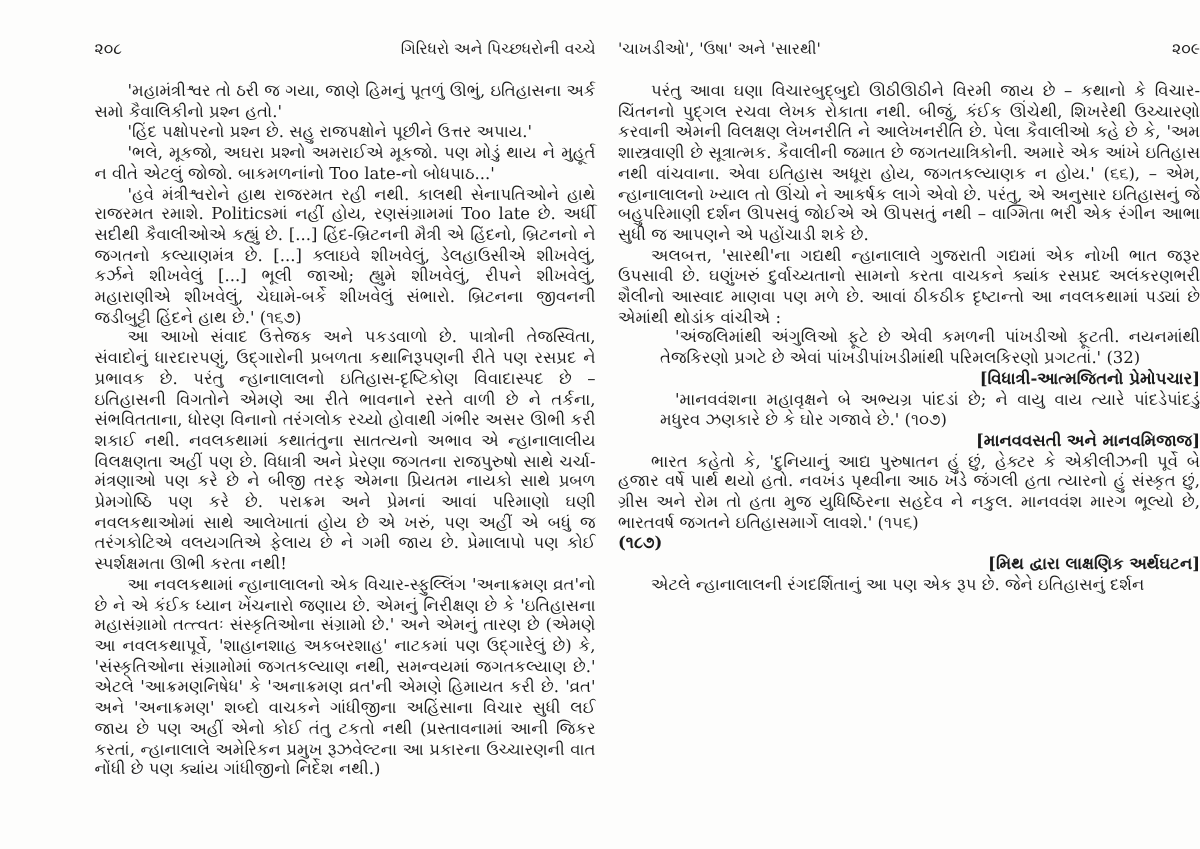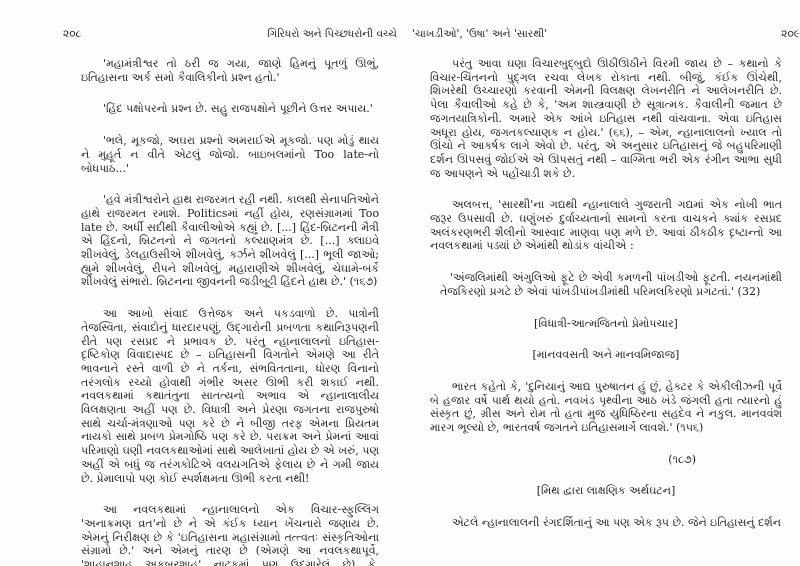--- a/index.html
+++ b/index.html
@@ -19,55 +19,56 @@
     display: flex; justify-content: space-between; align-items: baseline;
     font-size: 10.5px; line-height: 12px;
     margin-bottom: 15px;
     white-space: nowrap;
   }
   .text-block {
     font-size: 11px;
     line-height: 13.7px;
     text-align: justify;
   }
-  .para { margin: 18px; text-indent: 22px; }
+  .para { margin: 0; text-indent: 22px; }
   .para.quote { margin-left: 28px; text-indent: 10px; }
-  .para.tag { text-align: center; text-indent: 0; }
-  .para.ref { text-align: right; text-indent: 0; padding-right: 86px; }
+  .para.tag { text-align: right; text-indent: 0; font-weight: bold; }
+  .para.ref { text-indent: 0; padding-right: 86px; font-weight: bold; }
 </style>
 </head>
 <body>
 
 <div class="spread">
 
   <div class="page page--left">
     <div class="running-head">
       <span>૨૦૮</span>
       <span>ગિરિધરો અને પિચ્છધરોની વચ્ચે</span>
     </div>
     <div class="text-block">
         <p class="para body">'મહામંત્રીશ્વર તો ઠરી જ ગયા, જાણે હિમનું પૂતળું ઊભું, ઇતિહાસના અર્ક સમો કૈવાલિકીનો પ્રશ્ન હતો.'</p>
         <p class="para body">'હિંદ પક્ષોપરનો પ્રશ્ન છે. સહુ રાજપક્ષોને પૂછીને ઉત્તર અપાય.'</p>
-        <p class="para body">'ભલે, મૂકજો, અઘરા પ્રશ્નો અમરાઈએ મૂકજો. પણ મોડું થાય ને મુહૂર્ત ન વીતે એટલું જોજો. બાઇબલમાંનો Too late-નો બોધપાઠ...'</p>
+        <p class="para body">'ભલે, મૂકજો, અઘરા પ્રશ્નો અમરાઈએ મૂકજો. પણ મોડું થાય ને મુહૂર્ત ન વીતે એટલું જોજો. બાકમળનાંનો Too late-નો બોધપાઠ...'</p>
         <p class="para body">'હવે મંત્રીશ્વરોને હાથ રાજરમત રહી નથી. કાલથી સેનાપતિઓને હાથે રાજરમત રમાશે. Politicsમાં નહીં હોય, રણસંગ્રામમાં Too late છે. અર્ધી સદીથી કૈવાલીઓએ કહ્યું છે. [...] હિંદ-બ્રિટનની મૈત્રી એ હિંદનો, બ્રિટનનો ને જગતનો કલ્યાણમંત્ર છે. [...] ક્લાઇવે શીખવેલું, ડેલહાઉસીએ શીખવેલું, કર્ઝને શીખવેલું [...] ભૂલી જાઓ; હ્યુમે શીખવેલું, રીપને શીખવેલું, મહારાણીએ શીખવેલું, ચેઘામે-બર્કે શીખવેલું સંભારો. બ્રિટનના જીવનની જડીબુટ્ટી હિંદને હાથ છે.' (૧૬૭)</p>
         <p class="para body">આ આખો સંવાદ ઉત્તેજક અને પકડવાળો છે. પાત્રોની તેજસ્વિતા, સંવાદોનું ધારદારપણું, ઉદ્ગારોની પ્રબળતા કથાનિરૂપણની રીતે પણ રસપ્રદ ને પ્રભાવક છે. પરંતુ ન્હાનાલાલનો ઇતિહાસ-દૃષ્ટિકોણ વિવાદાસ્પદ છે – ઇતિહાસની વિગતોને એમણે આ રીતે ભાવનાને રસ્તે વાળી છે ને તર્કના, સંભવિતતાના, ધોરણ વિનાનો તરંગલોક રચ્યો હોવાથી ગંભીર અસર ઊભી કરી શકાઈ નથી. નવલકથામાં કથાતંતુના સાતત્યનો અભાવ એ ન્હાનાલાલીય વિલક્ષણતા અહીં પણ છે. વિધાત્રી અને પ્રેરણા જગતના રાજપુરુષો સાથે ચર્ચા-મંત્રણાઓ પણ કરે છે ને બીજી તરફ એમના પ્રિયતમ નાયકો સાથે પ્રબળ પ્રેમગોષ્ઠિ પણ કરે છે. પરાક્રમ અને પ્રેમનાં આવાં પરિમાણો ઘણી નવલકથાઓમાં સાથે આલેખાતાં હોય છે એ ખરું, પણ અહીં એ બધું જ તરંગકોટિએ વલયગતિએ ફેલાય છે ને ગમી જાય છે. પ્રેમાલાપો પણ કોઈ સ્પર્શક્ષમતા ઊભી કરતા નથી!</p>
         <p class="para body">આ નવલકથામાં ન્હાનાલાલનો એક વિચાર-સ્ફુલ્લિંગ 'અનાક્રમણ વ્રત'નો છે ને એ કંઈક ધ્યાન ખેંચનારો જણાય છે. એમનું નિરીક્ષણ છે કે 'ઇતિહાસના મહાસંગ્રામો તત્ત્વતઃ સંસ્કૃતિઓના સંગ્રામો છે.' અને એમનું તારણ છે (એમણે આ નવલકથાપૂર્વે, 'શાહાનશાહ અકબરશાહ' નાટકમાં પણ ઉદ્ગારેલું છે) કે, 'સંસ્કૃતિઓના સંગ્રામોમાં જગતકલ્યાણ નથી, સમન્વયમાં જગતકલ્યાણ છે.' એટલે 'આક્રમણનિષેધ' કે 'અનાક્રમણ વ્રત'ની એમણે હિમાયત કરી છે. 'વ્રત' અને 'અનાક્રમણ' શબ્દો વાચકને ગાંધીજીના અહિંસાના વિચાર સુધી લઈ જાય છે પણ અહીં એનો કોઈ તંતુ ટકતો નથી (પ્રસ્તાવનામાં આની જિકર કરતાં, ન્હાનાલાલે અમેરિકન પ્રમુખ રૂઝવેલ્ટના આ પ્રકારના ઉચ્ચારણની વાત નોંધી છે પણ ક્યાંય ગાંધીજીનો નિર્દેશ નથી.)</p>
       </div>
   </div>
 
   <div class="page page--right">
     <div class="running-head">
       <span>'ચાખડીઓ', 'ઉષા' અને 'સારથી'</span>
       <span>૨૦૯</span>
     </div>
     <div class="text-block">
         <p class="para body">પરંતુ આવા ઘણા વિચારબુદ્બુદો ઊઠીઊઠીને વિરમી જાય છે – કથાનો કે વિચાર-ચિંતનનો પુદ્ગલ રચવા લેખક રોકાતા નથી. બીજું, કંઈક ઊંચેથી, શિખરેથી ઉચ્ચારણો કરવાની એમની વિલક્ષણ લેખનરીતિ ને આલેખનરીતિ છે. પેલા કૈવાલીઓ કહે છે કે, 'અમ શાસ્ત્રવાણી છે સૂત્રાત્મક. કૈવાલીની જમાત છે જગતયાત્રિકોની. અમારે એક આંખે ઇતિહાસ નથી વાંચવાના. એવા ઇતિહાસ અધૂરા હોય, જગતકલ્યાણક ન હોય.' (૬૬), – એમ, ન્હાનાલાલનો ખ્યાલ તો ઊંચો ને આકર્ષક લાગે એવો છે. પરંતુ, એ અનુસાર ઇતિહાસનું જે બહુપરિમાણી દર્શન ઊપસવું જોઈએ એ ઊપસતું નથી – વાગ્મિતા ભરી એક રંગીન આભા સુધી જ આપણને એ પહોંચાડી શકે છે.</p>
         <p class="para body">અલબત્ત, 'સારથી'ના ગદ્યથી ન્હાનાલાલે ગુજરાતી ગદ્યમાં એક નોખી ભાત જરૂર ઉપસાવી છે. ઘણુંખરું દુર્વાચ્યતાનો સામનો કરતા વાચકને ક્યાંક રસપ્રદ અલંકરણભરી શૈલીનો આસ્વાદ માણવા પણ મળે છે. આવાં ઠીકઠીક દૃષ્ટાન્તો આ નવલકથામાં પડ્યાં છે એમાંથી થોડાંક વાંચીએ :</p>
         <p class="para quote">'અંજલિમાંથી અંગુલિઓ ફૂટે છે એવી કમળની પાંખડીઓ ફૂટતી. નયનમાંથી તેજકિરણો પ્રગટે છે એવાં પાંખડીપાંખડીમાંથી પરિમલકિરણો પ્રગટતાં.' (32)</p>
         <p class="para tag">[વિધાત્રી-આત્મજિતનો પ્રેમોપચાર]</p>
+        <p class="para quote">'માનવવંશના મહાવૃક્ષને બે અભ્યગ્ર પાંદડાં છે; ને વાયુ વાય ત્યારે પાંદડેપાંદડું મધુરવ ઝણકારે છે કે ઘોર ગજાવે છે.' (૧૦૭)</p>
         <p class="para tag">[માનવવસતી અને માનવમિજાજ]</p>
         <p class="para body">ભારત કહેતો કે, 'દુનિયાનું આદ્ય પુરુષાતન હું છું, હેક્ટર કે એકીલીઝની પૂર્વે બે હજાર વર્ષે પાર્થ થયો હતો. નવખંડ પૃથ્વીના આઠ ખંડે જંગલી હતા ત્યારનો હું સંસ્કૃત છું, ગ્રીસ અને રોમ તો હતા મુજ યુધિષ્ઠિરના સહદેવ ને નકુલ. માનવવંશ મારગ ભૂલ્યો છે, ભારતવર્ષ જગતને ઇતિહાસમાર્ગે લાવશે.' (૧૫૬)</p>
         <p class="para ref">(૧૮૭)</p>
         <p class="para tag">[મિથ દ્વારા લાક્ષણિક અર્થઘટન]</p>
         <p class="para body">એટલે ન્હાનાલાલની રંગદર્શિતાનું આ પણ એક રૂપ છે. જેને ઇતિહાસનું દર્શન</p>
       </div>
   </div>
 
 </div>
 

